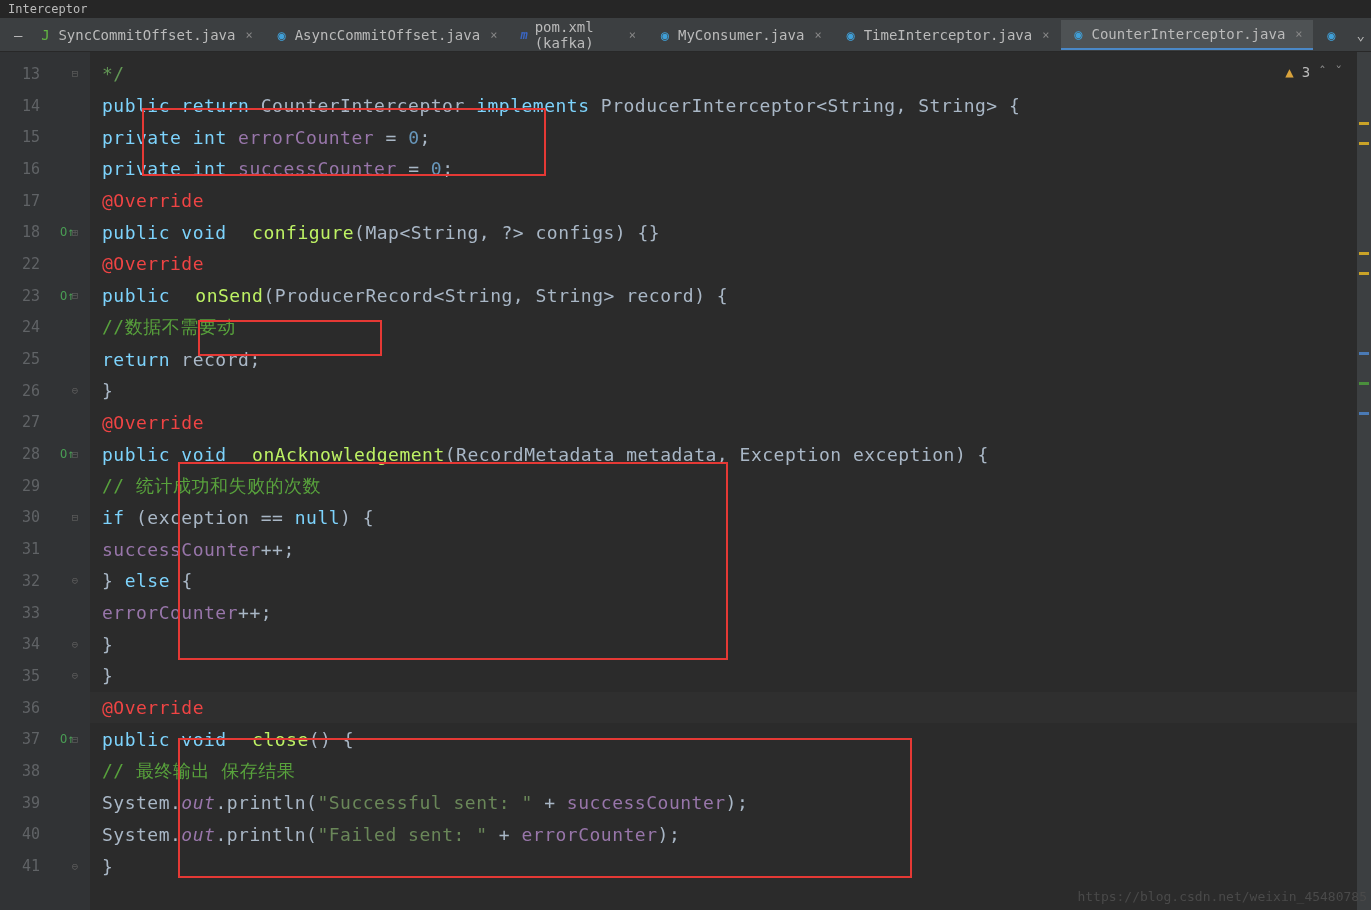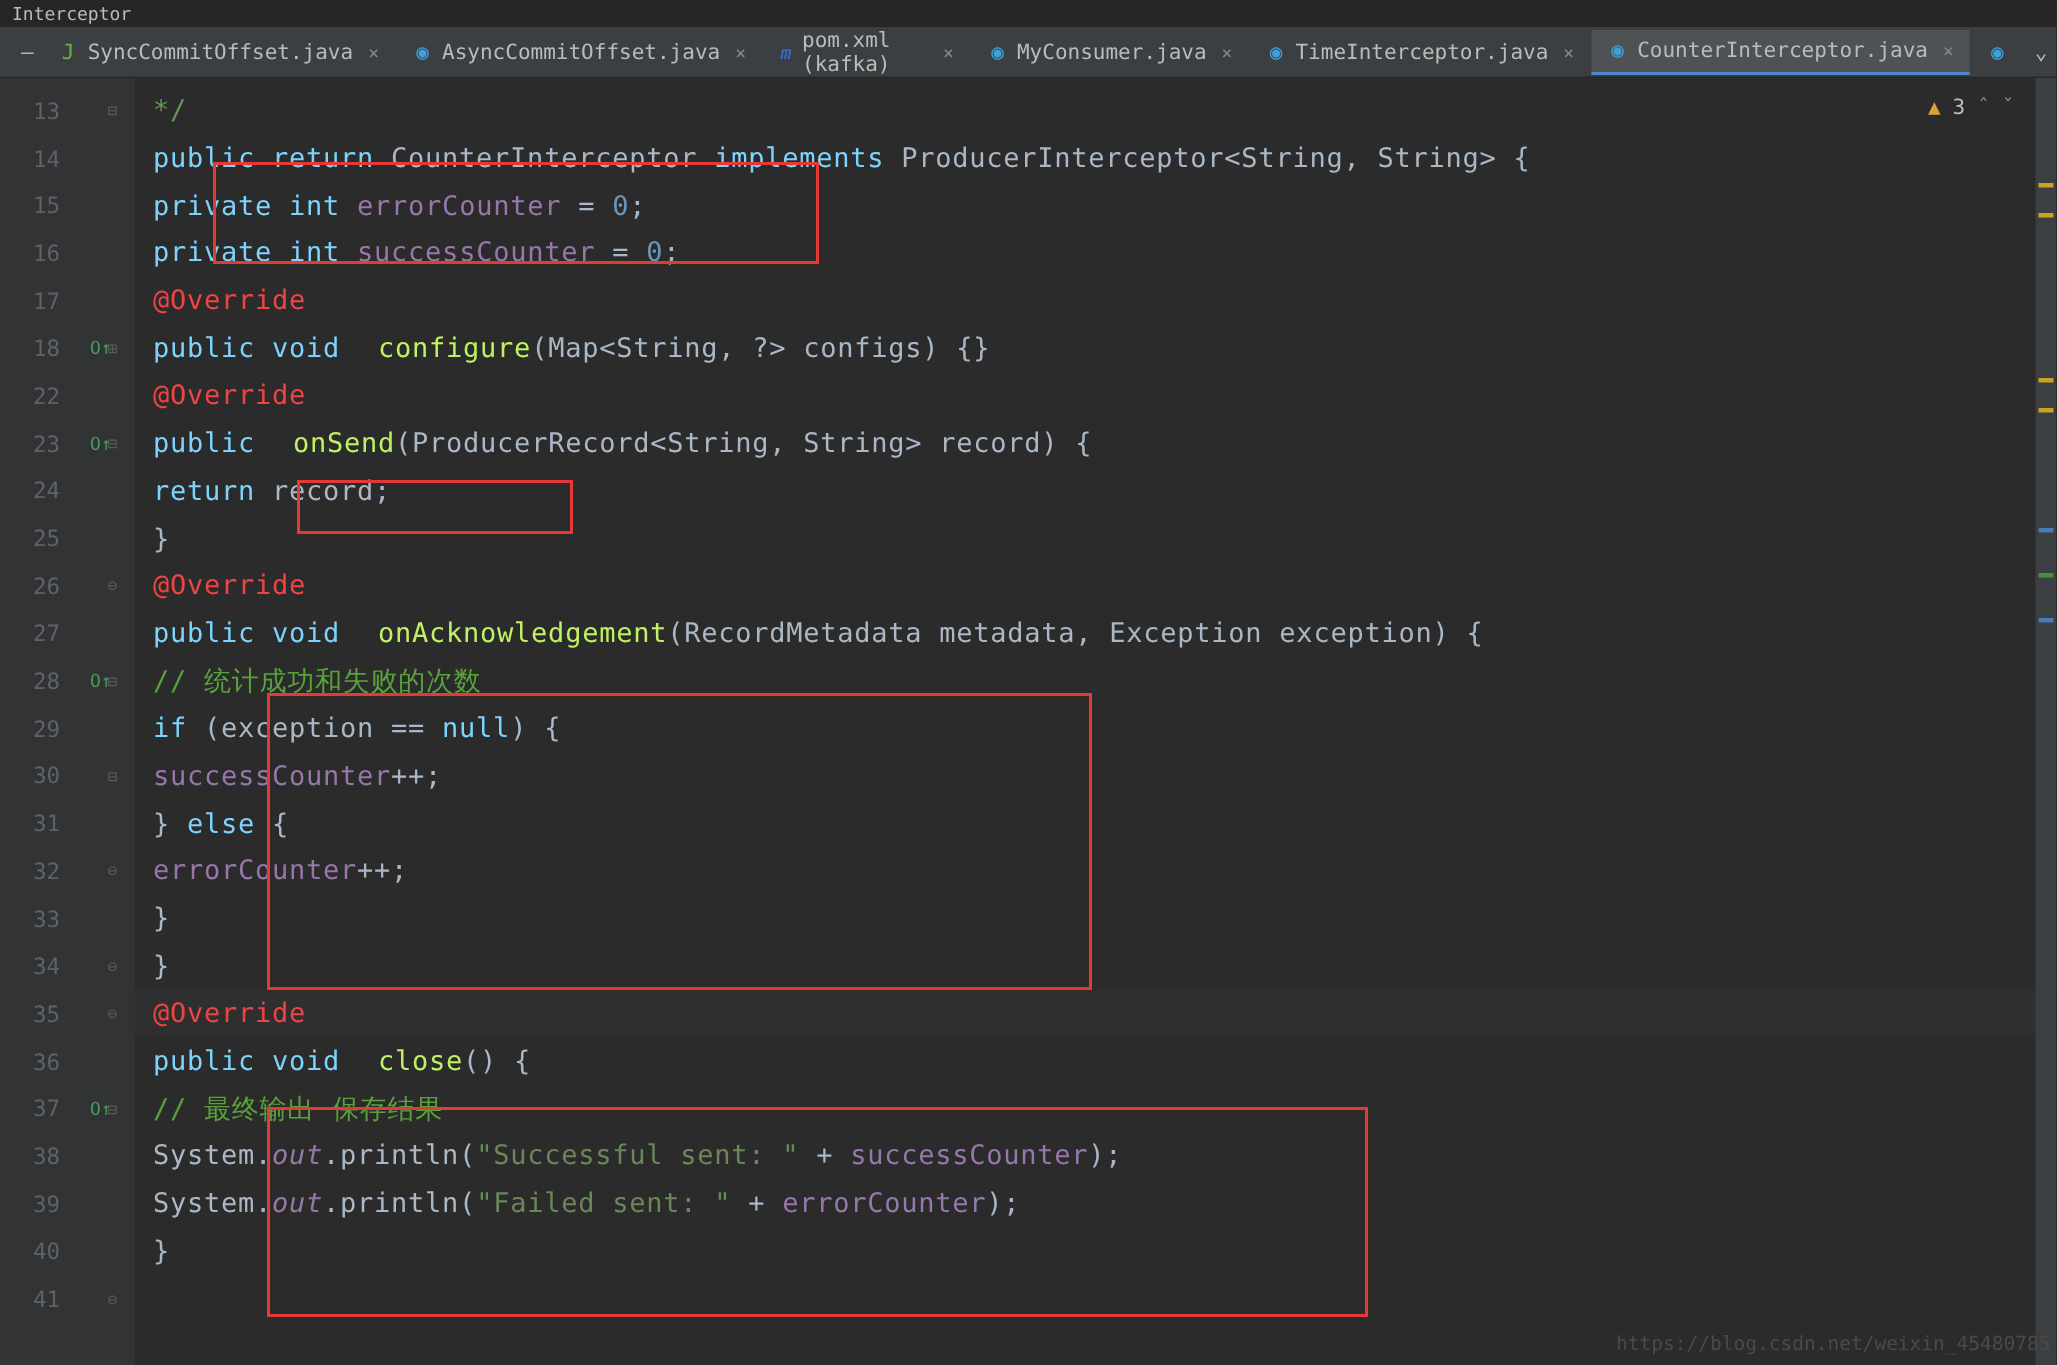--- a/index.html
+++ b/index.html
@@ -286,20 +286,21 @@
 
   <div class="code">
     <div class="line"><span class="cm">*/</span></div>
     <div class="line"><span class="kw">public </span><span class="kw">return </span><span class="ty">CounterInterceptor </span><span class="kw">implements </span><span class="ty">ProducerInterceptor&lt;String, String&gt; {</span></div>
     <div class="line">    <span class="kw">private </span><span class="kw">int </span><span class="field">errorCounter </span><span class="op">= </span><span class="num">0</span><span class="op">;</span></div>
     <div class="line">    <span class="kw">private </span><span class="kw">int </span><span class="field">successCounter </span><span class="op">= </span><span class="num">0</span><span class="op">;</span></div>
     <div class="line">    <span class="ann">@Override</span></div>
     <div class="line">    <span class="kw">public </span><span class="kw">void </span><span class="fn">configure</span><span class="ty">(Map&lt;String, ?&gt; configs) {}</span></div>
     <div class="line">    <span class="ann">@Override</span></div>
     <div class="line">    <span class="kw">public </span><span class="fn">onSend</span><span class="ty">(ProducerRecord&lt;String, String&gt; record) {</span></div>
+    <div class="line">        <span class="cm2">//数据不需要动</span></div>
     <div class="line">        <span class="kw">return </span><span class="ty">record;</span></div>
     <div class="line">    <span class="ty">}</span></div>
     <div class="line">    <span class="ann">@Override</span></div>
     <div class="line">    <span class="kw">public </span><span class="kw">void </span><span class="fn">onAcknowledgement</span><span class="ty">(RecordMetadata metadata, Exception exception) {</span></div>
     <div class="line">        <span class="cm2">// 统计成功和失败的次数</span></div>
     <div class="line">        <span class="kw">if </span><span class="ty">(exception == </span><span class="kw">null</span><span class="ty">) {</span></div>
     <div class="line">            <span class="field">successCounter</span><span class="ty">++;</span></div>
     <div class="line">        <span class="ty">} </span><span class="kw">else </span><span class="ty">{</span></div>
     <div class="line">            <span class="field">errorCounter</span><span class="ty">++;</span></div>
     <div class="line">        <span class="ty">}</span></div>

